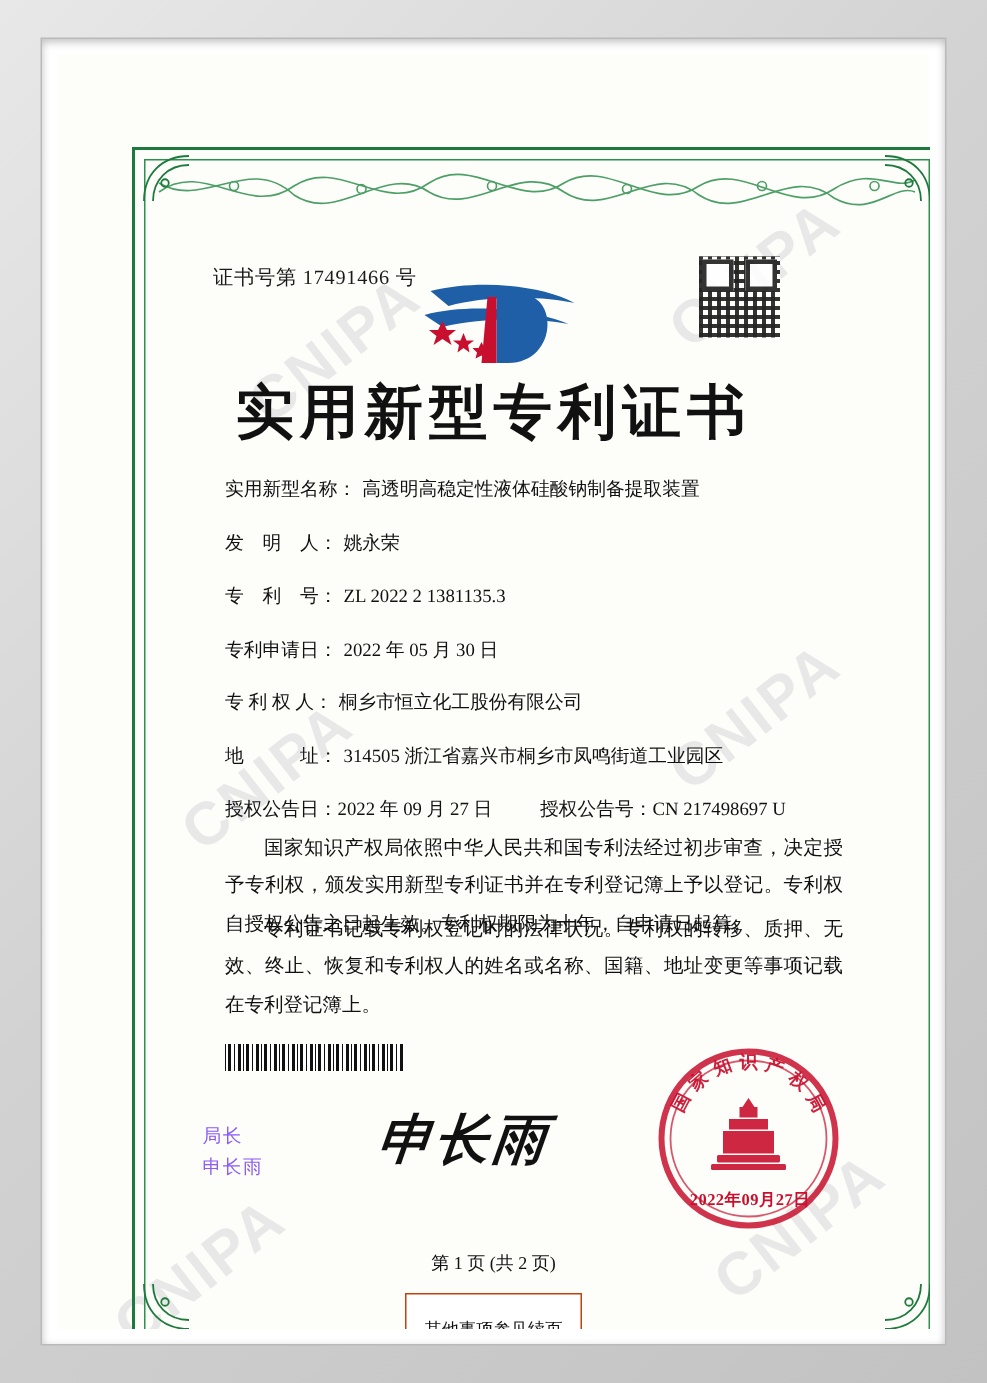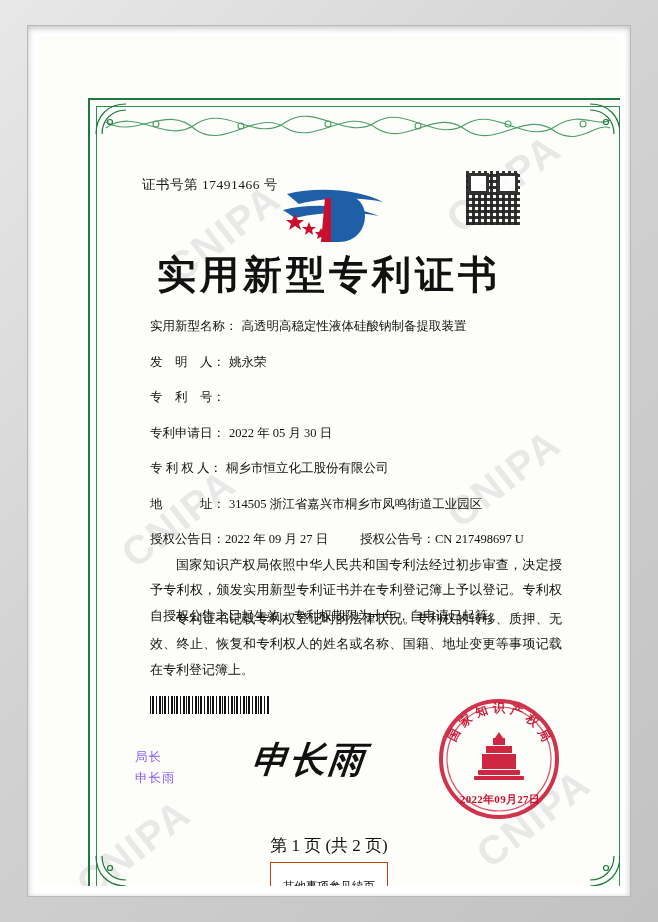--- a/index.html
+++ b/index.html
@@ -231,21 +231,21 @@
     font-weight: bold;
     letter-spacing: .3px;
   }
 
   
   .page-no {
     position: absolute;
     left: 0; right: 0;
     top: 798px;
     text-align: center;
-    font-size: 17px;
+    font-size: 12px;
     color: #111;
   }
   .footnote {
     position: absolute;
     left: 50%;
     transform: translateX(-50%);
     top: 826px;
     font-size: 11.5px;
     color: #111;
     border: 1px solid #c2410c;
@@ -345,20 +345,21 @@
       <div class="row">
         <span class="lbl">实用新型名称：</span>
         <span class="val">高透明高稳定性液体硅酸钠制备提取装置</span>
       </div>
       <div class="row">
         <span class="lbl">发　明　人：</span>
         <span class="val">姚永荣</span>
       </div>
       <div class="row">
         <span class="lbl">专　利　号：</span>
+        <span class="val">ZL 2022 2 1381135.3</span>
       </div>
       <div class="row">
         <span class="lbl">专利申请日：</span>
         <span class="val">2022 年 05 月 30 日</span>
       </div>
       <div class="row">
         <span class="lbl">专 利 权 人：</span>
         <span class="val">桐乡市恒立化工股份有限公司</span>
       </div>
       <div class="row">

